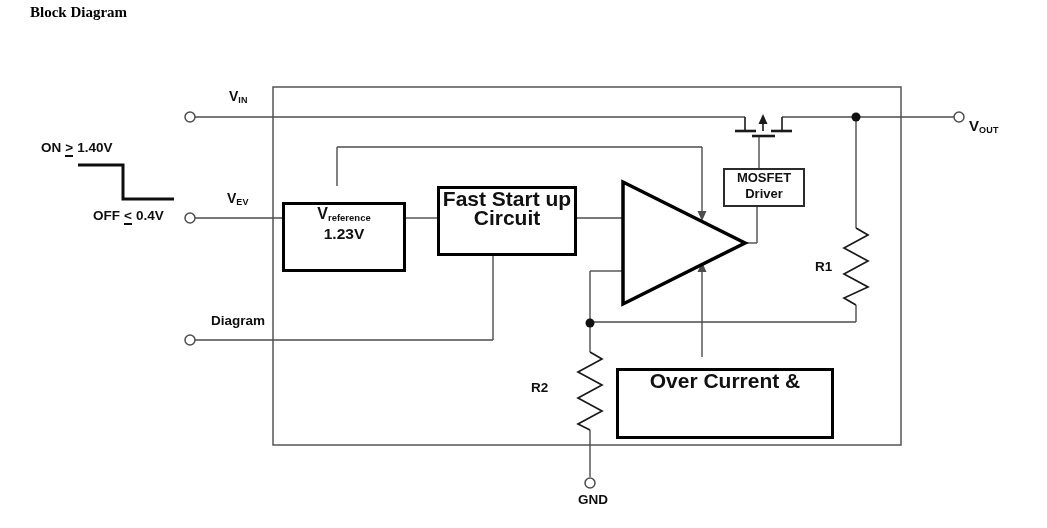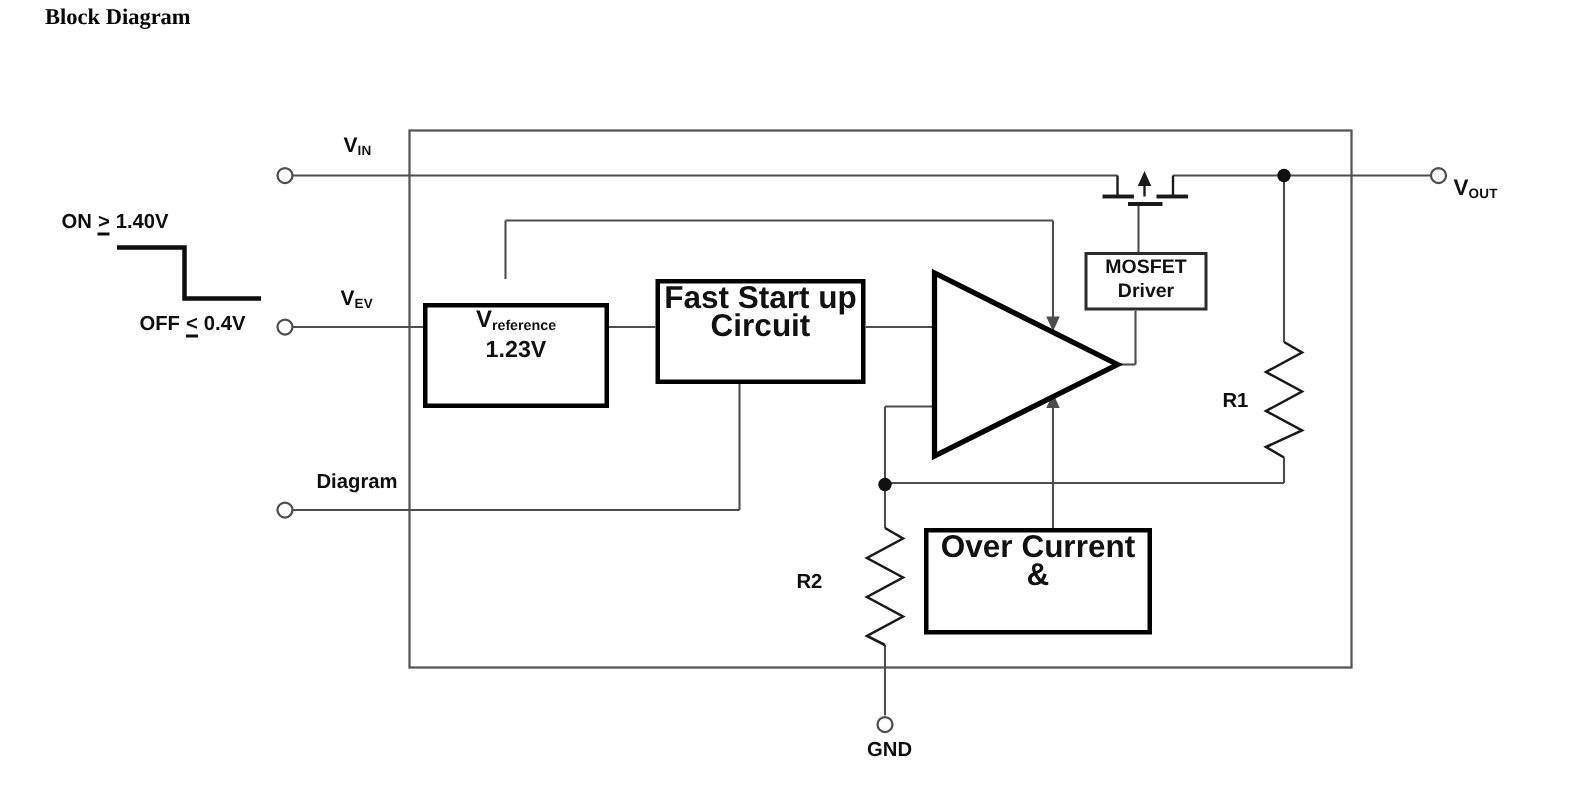--- a/index.html
+++ b/index.html
@@ -119,21 +119,21 @@
   <div class="blk" style="left:437px;top:186px;width:140px;height:70px;">
     <div class="bline">Fast Start up</div>
     <div class="bline">Circuit</div>
   </div>
 
   <div class="blk thin driver" style="left:723px;top:168px;width:82px;height:39px;">
     <div class="bline">MOSFET</div>
     <div class="bline">Driver</div>
   </div>
 
-  <div class="blk" style="left:616px;top:352px;width:152px;height:71px;">
+  <div class="blk" style="left:616px;top:368px;width:218px;height:71px;">
     <div class="bline">Over Current &amp;</div>
   </div>
 
   <div class="lbl" style="left:41px;top:140px;"><span>ON</span><span class="op">&gt;</span><span>1.40V</span></div>
 
   <div class="lbl" style="left:93px;top:208px;"><span>OFF</span><span class="op">&lt;</span><span>0.4V</span></div>
 
   <div class="lbl" style="left:229px;top:88px;text-align:right;"><span class="vmain">V</span><span class="vsub">IN</span></div>
 
   <div class="lbl" style="left:227px;top:190px;"><span class="vmain">V</span><span class="vsub">EV</span></div>

